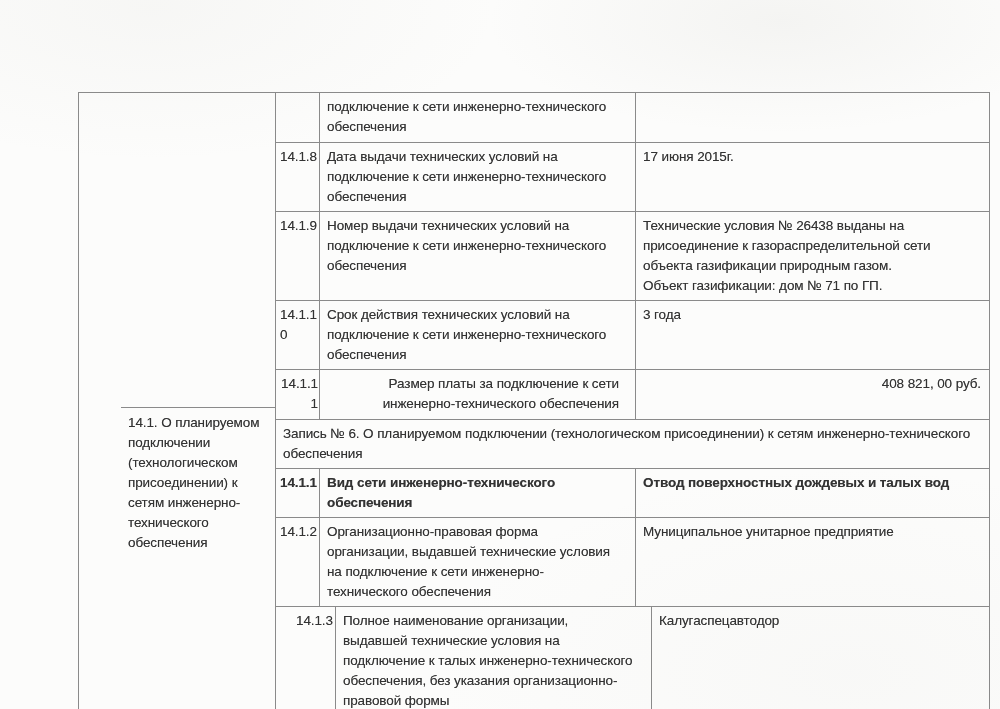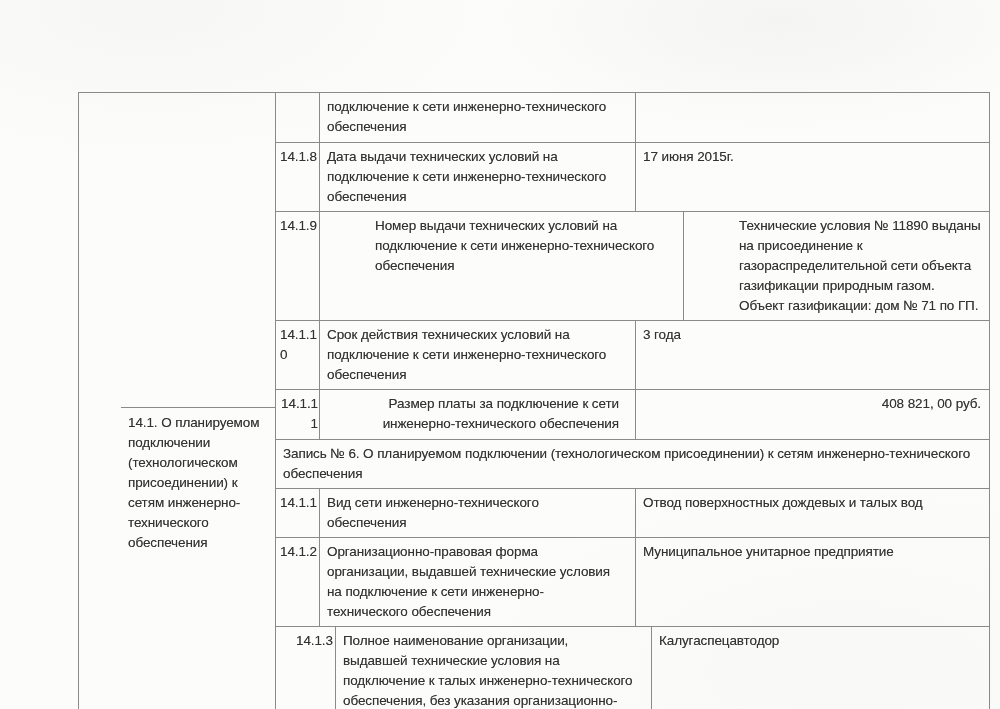--- a/index.html
+++ b/index.html
@@ -80,25 +80,25 @@
     flex: 1;
     padding: 4px 8px 4px 7px;
     white-space: pre-line;
   }
   .cell.full {
     flex: 1;
     padding: 4px 8px 4px 7px;
   }
   .h50 { min-height: 50px; }
   .h65 { min-height: 65px; }
-  .h85 { min-height: 85px; gap: 48px; }
+  .h85 { min-height: 85px; }
   .h63 { min-height: 63px; }
   .h50b { min-height: 50px; text-align: right; }
   .h48 { min-height: 48px; }
-  .h35 { min-height: 35px; }
+  .h35 { min-height: 35px; font-weight: bold; }
   .h66 { min-height: 66px; }
   .h83 { min-height: 83px; }
 </style>
 </head>
 <body>
 
 <div class="scan-page">
   <div class="doc-table">
 
     <div class="col-left">
@@ -116,21 +116,21 @@
 
       <div class="row h65">
         <div class="cell num">14.1.8</div>
         <div class="cell desc">Дата выдачи технических условий на подключение к сети инженерно-технического обеспечения</div>
         <div class="cell val">17 июня 2015г.</div>
       </div>
 
       <div class="row h85">
         <div class="cell num">14.1.9</div>
         <div class="cell desc">Номер выдачи технических условий на подключение к сети инженерно-технического обеспечения</div>
-        <div class="cell val">Технические условия № 11890 выданы на присоединение к газораспределительной сети объекта газификации природным газом.
+        <div class="cell val">Технические условия № 26438 выданы на присоединение к газораспределительной сети объекта газификации природным газом.
 Объект газификации: дом № 71 по ГП.</div>
       </div>
 
       <div class="row h63">
         <div class="cell num">14.1.10</div>
         <div class="cell desc">Срок действия технических условий на подключение к сети инженерно-технического обеспечения</div>
         <div class="cell val">3 года</div>
       </div>
 
       <div class="row h50b">

